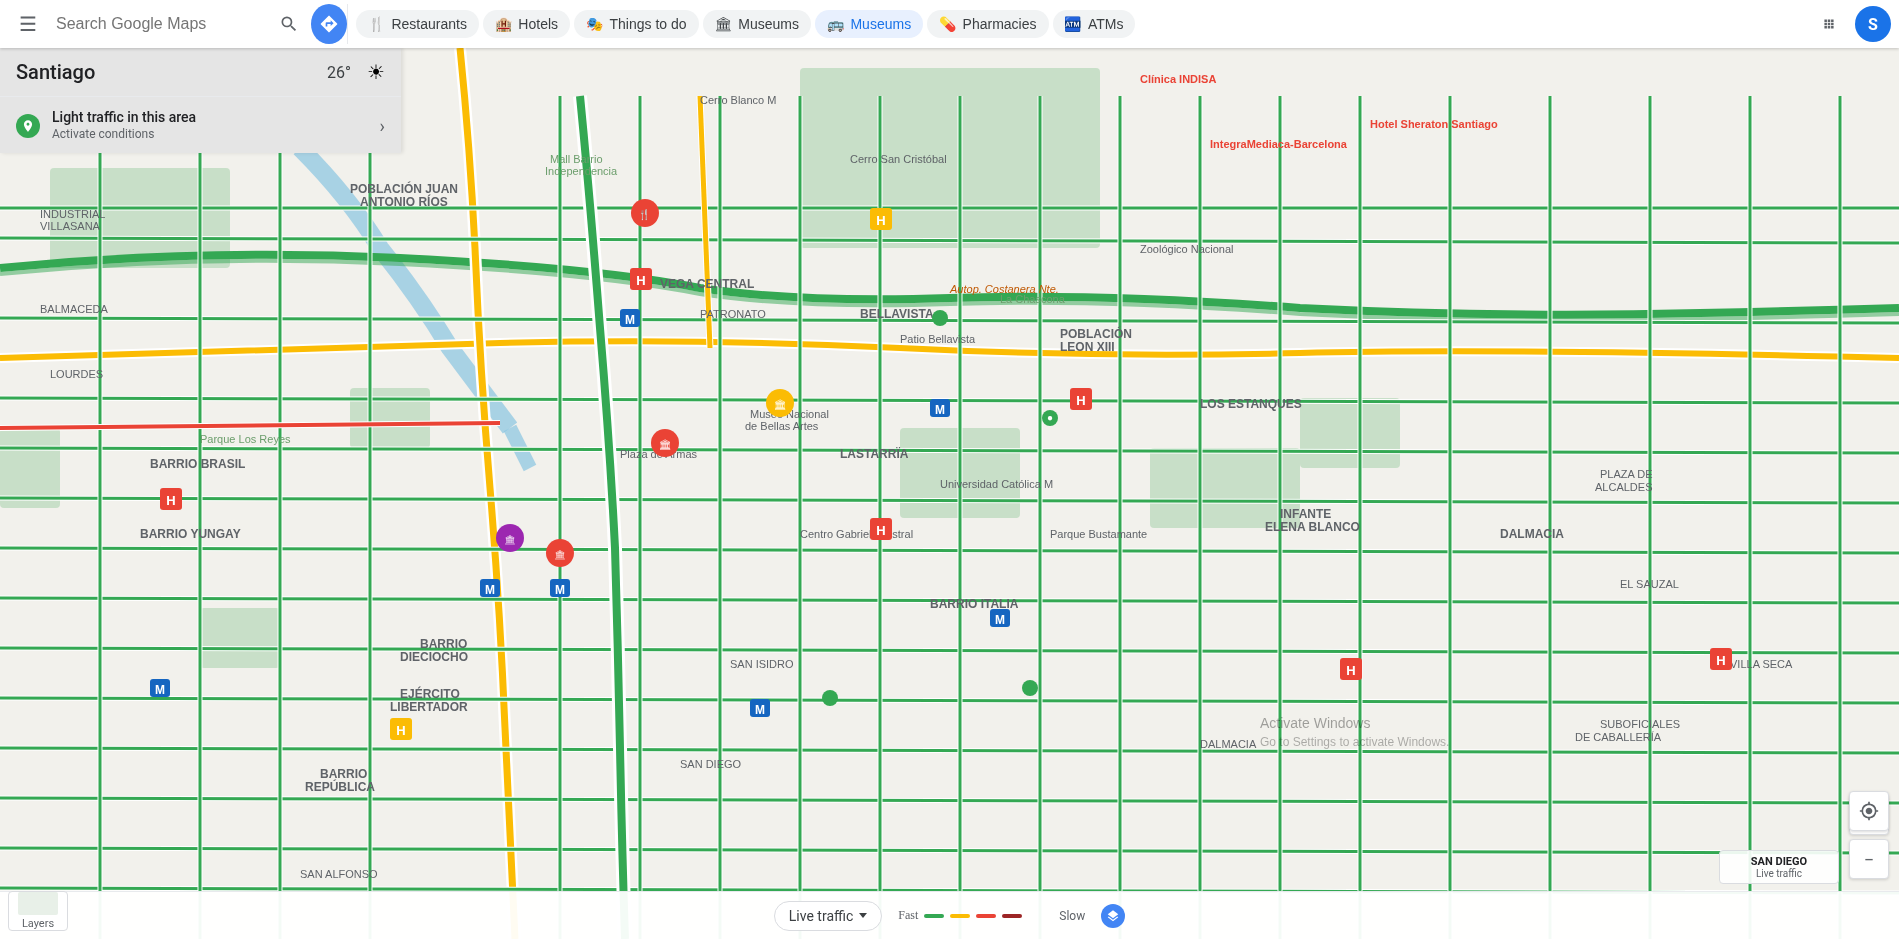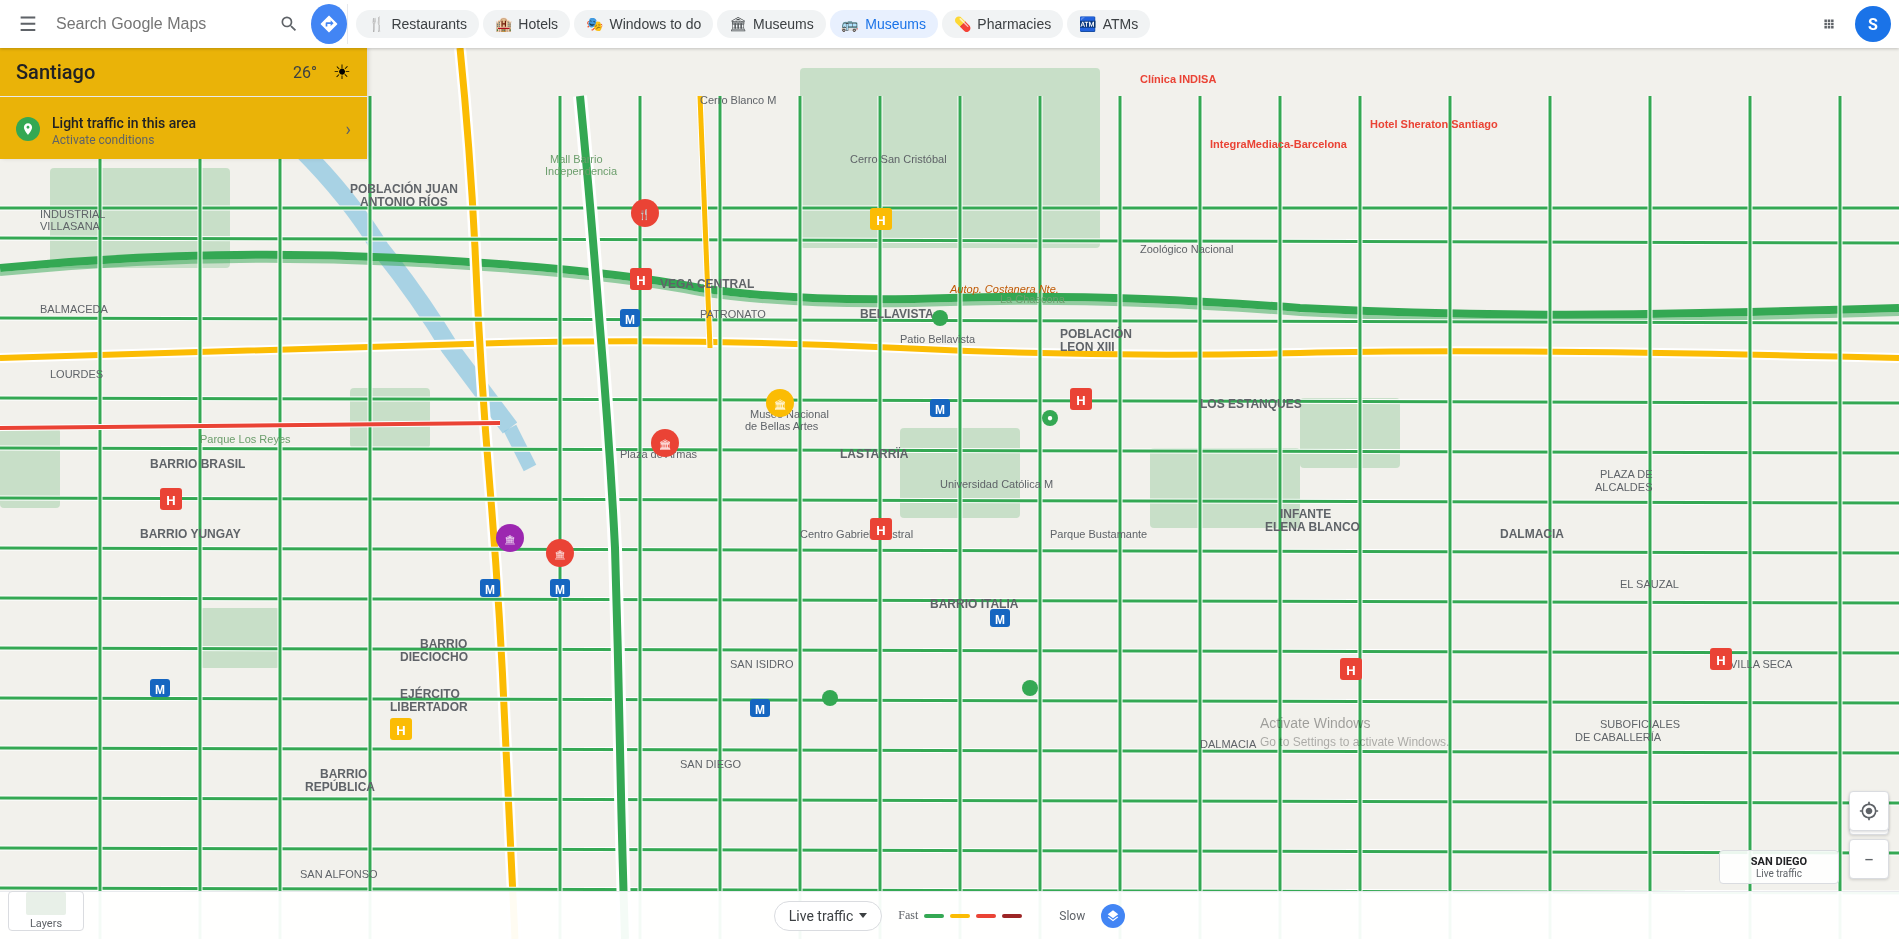--- a/index.html
+++ b/index.html
@@ -95,22 +95,22 @@
       display: flex; align-items: center; justify-content: center;
       cursor: pointer;
       border-radius: 50%;
       margin-left: 4px;
     }
 
     
     #sidebar {
       position: absolute;
       top: 48px; left: 0;
-      width: 367px;
-      background: #eab308;
+      width: 401px;
+      background: #e5e5e5;
       z-index: 99;
       box-shadow: 2px 0 4px rgba(0,0,0,0.1);
     }
 
     #location-header {
       padding: 12px 16px;
       display: flex;
       align-items: center;
       justify-content: space-between;
       border-bottom: 1px solid #e8eaed;
@@ -140,23 +140,22 @@
     #traffic-info {
       padding: 12px 16px;
       display: flex;
       align-items: center;
       justify-content: space-between;
       cursor: pointer;
     }
 
     #traffic-left {
       display: flex;
-      align-items: flex-start;
+      align-items: center;
       gap: 12px;
-      margin-top: 6px;
     }
 
     #traffic-dot {
       width: 24px; height: 24px;
       border-radius: 50%;
       background: #34a853;
       display: flex; align-items: center; justify-content: center;
       flex-shrink: 0;
       margin-top: 2px;
     }
@@ -238,21 +237,21 @@
     }
 
     .legend-segment {
       height: 4px;
       border-radius: 2px;
     }
 
     #layers-btn {
       position: absolute;
       bottom: 8px; left: 8px;
-      width: 76px; height: 40px;
+      width: 60px; height: 40px;
       background: #fff;
       border: 1px solid #dadce0;
       border-radius: 4px;
       display: flex;
       flex-direction: column;
       align-items: center;
       justify-content: center;
       cursor: pointer;
       font-size: 11px;
       color: #5f6368;
@@ -376,21 +375,21 @@
     <button class="nav-tab">
       <span>🍴</span>
       <span>Restaurants</span>
     </button>
     <button class="nav-tab">
       <span>🏨</span>
       <span>Hotels</span>
     </button>
     <button class="nav-tab">
       <span>🎭</span>
-      <span>Windows to do</span>
+      <span>Things to do</span>
     </button>
     <button class="nav-tab">
       <span>🏛</span>
       <span>Museums</span>
     </button>
     <button class="nav-tab active">
       <span>🚌</span>
       <span>Museums</span>
     </button>
     <button class="nav-tab">

